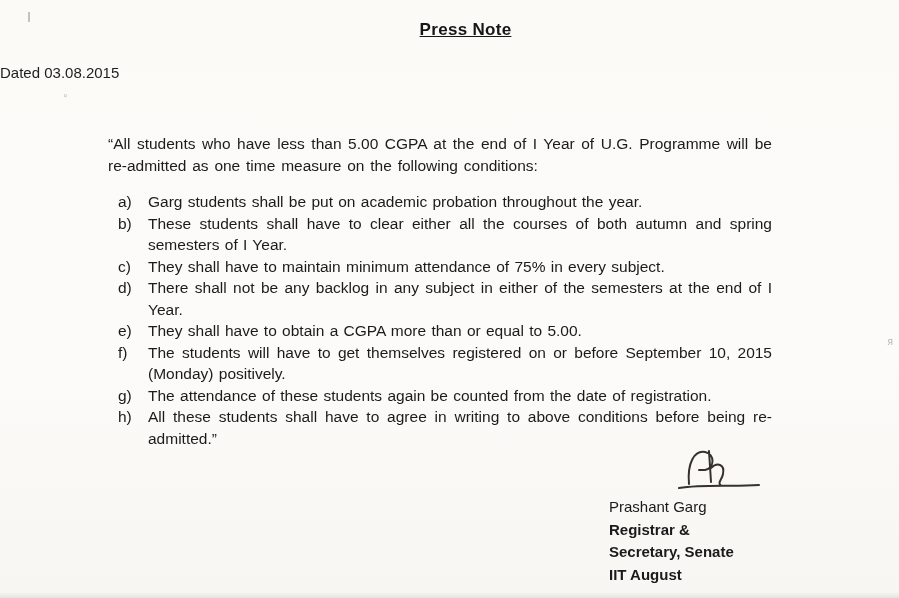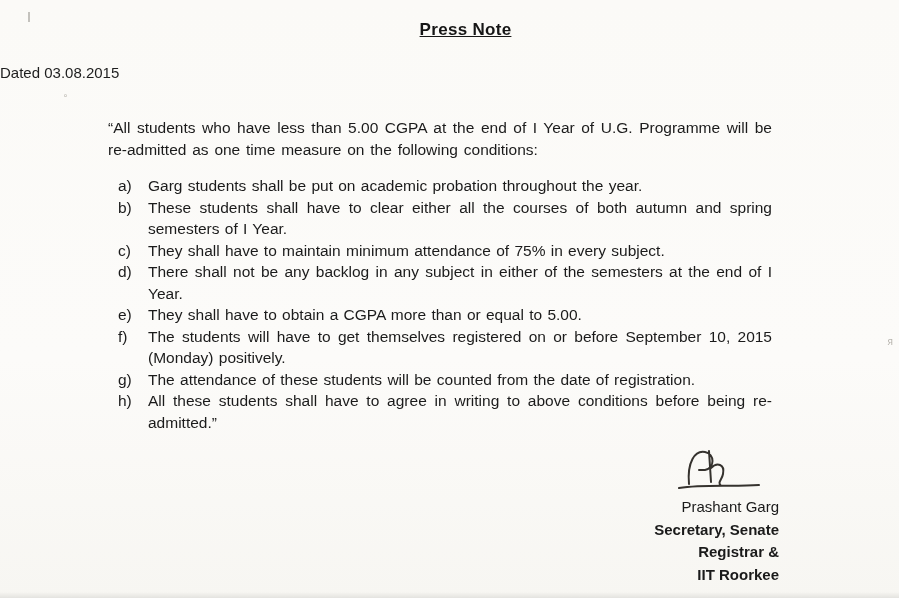--- a/index.html
+++ b/index.html
@@ -26,21 +26,21 @@
     color: #161616;
     padding-left: 32px;
   }
   .date-line {
     margin-top: 24px;
     padding-right: 136px;
     font-size: 15px;
     color: #1e1e1e;
   }
   .content {
-    margin: 36px 127px 0 108px;
+    margin: 52px 127px 0 108px;
     font-size: 15.5px;
     line-height: 21.5px;
     color: #1b1b1b;
   }
   .intro {
     text-align: justify;
     word-spacing: 1.5px;
   }
   .conditions {
     margin-top: 15px;
@@ -56,21 +56,21 @@
   .condition-text {
     flex: 1;
     text-align: justify;
     word-spacing: 1px;
   }
   .signature-block {
     position: absolute;
     right: 120px;
     bottom: 12px;
     width: 170px;
-    text-align: right;
+    text-align: left;
     font-size: 15px;
     line-height: 22.5px;
     color: #1a1a1a;
   }
   .signature-draw {
     text-align: right;
     padding-right: 18px;
     height: 52px;
   }
   .sig-name {
@@ -134,38 +134,38 @@
       <div class="condition-row">
         <span class="condition-label">e)</span>
         <span class="condition-text">They shall have to obtain a CGPA more than or equal to 5.00.</span>
       </div>
       <div class="condition-row">
         <span class="condition-label">f)</span>
         <span class="condition-text">The students will have to get themselves registered on or before September 10, 2015 (Monday) positively.</span>
       </div>
       <div class="condition-row">
         <span class="condition-label">g)</span>
-        <span class="condition-text">The attendance of these students will be counted from the date of registration.</span>
+        <span class="condition-text">The attendance of these students again be counted from the date of registration.</span>
       </div>
       <div class="condition-row">
         <span class="condition-label">h)</span>
         <span class="condition-text">All these students shall have to agree in writing to above conditions before being re-admitted.”</span>
       </div>
     </div>
   </div>
 
   <div class="signature-block">
     <div class="signature-draw">
       <svg width="86" height="50" viewBox="0 0 86 50">
         <path d="M14 40 C12 18 20 6 30 8 C40 10 40 24 30 26 L24 26
                  M34 7 L36 38
                  M36 24 C42 18 50 20 48 30 C47 36 42 38 46 42
                  M4 44 C30 40 58 43 84 41" fill="none" stroke="#35322e" stroke-width="2" stroke-linecap="round"></path>
       </svg>
     </div>
     <div class="sig-name">Prashant Garg</div>
+    <div class="sig-bold">Registrar &amp;</div>
     <div class="sig-bold">Secretary, Senate</div>
-    <div class="sig-bold">Registrar &amp;</div>
-    <div class="sig-bold">IIT Roorkee</div>
+    <div class="sig-bold">IIT August</div>
   </div>
 
   <div class="edge-shadow"></div>
 </div>
 
 </body></html>

